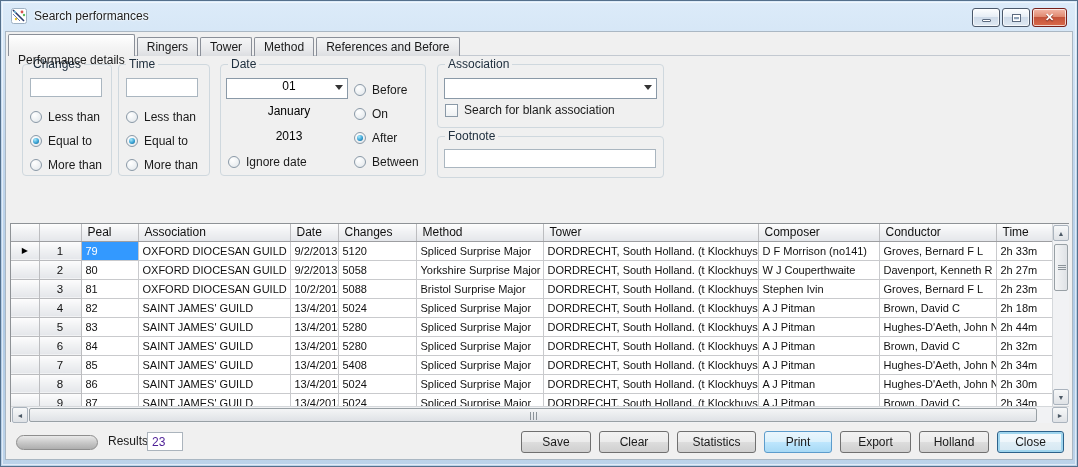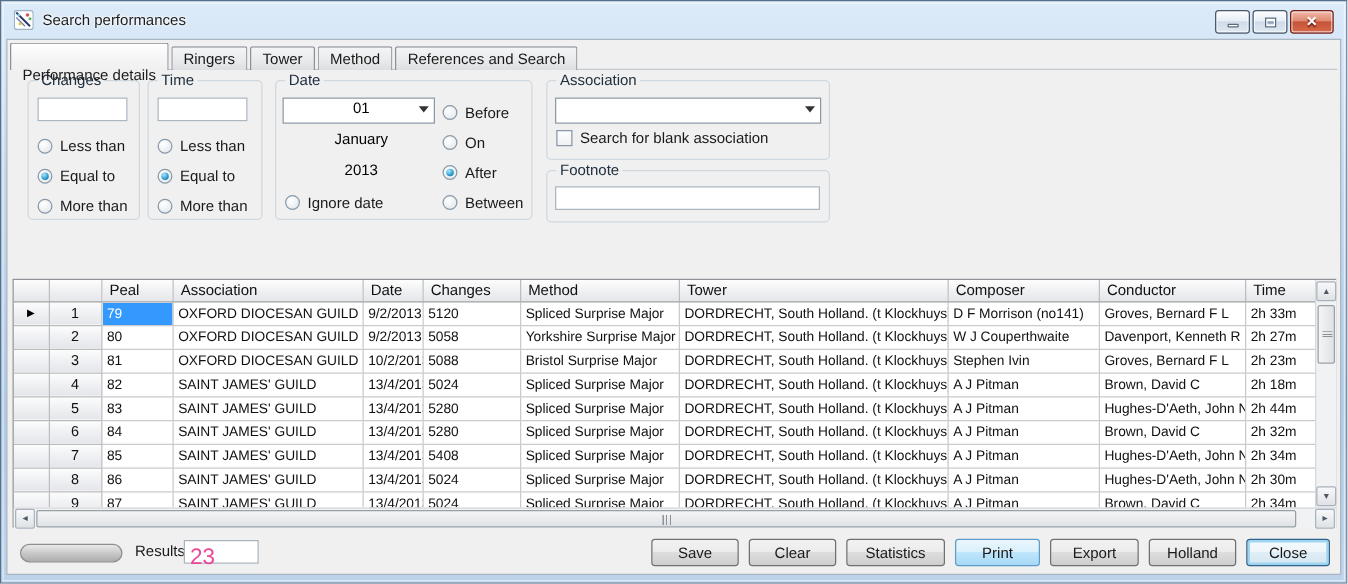--- a/index.html
+++ b/index.html
@@ -95,22 +95,22 @@
     background:repeating-linear-gradient(180deg,#8b9399 0 1px,transparent 1px 2px); }
   .hthumb { position:absolute; left:18px; top:1px; width:1008px; height:14px; border:1px solid #98a0a5; border-radius:2px;
     background:linear-gradient(180deg,#f4f5f6,#dfe2e6); }
   .hthumb::after { content:''; position:absolute; top:3px; left:500px; width:7px; height:8px;
     background:repeating-linear-gradient(90deg,#8b9399 0 1px,transparent 1px 3px); }
 
   
   .progress { position:absolute; left:10px; bottom:9px; width:82px; height:15px; border:1px solid #8e8e8e; border-radius:8px;
     background:linear-gradient(180deg,#e9e9e9 0%,#c6c6c6 55%,#aeaeae 100%); }
   .results-label { position:absolute; left:102px; bottom:11px; font-size:12px; color:#1a1a1a; }
-  .results-box { position:absolute; left:141px; bottom:8px; width:60px; height:19px; border:1px solid #abb4bd; background:#fff;
-    font-size:18px; color:#ec4899; padding:2px 0 0 4px; }
+  .results-box { position:absolute; left:141px; bottom:8px; width:36px; height:19px; border:1px solid #abb4bd; background:#fff;
+    font-size:12px; color:#4c1d95; padding:2px 0 0 4px; }
   .buttons { position:absolute; right:8px; bottom:6px; height:22px; display:flex; gap:8px; }
   .btn { height:22px; border:1px solid #707070; border-radius:3px; font-size:12px; color:#1a1a1a; text-align:center;
     padding-top:3px; cursor:pointer;
     background:linear-gradient(180deg,#f2f2f2 0%,#ebebeb 50%,#dddddd 50%,#cfcfcf 100%); }
   .btn:nth-child(1){width:70px;} .btn:nth-child(2){width:70px;} .btn:nth-child(3){width:79px;}
   .btn:nth-child(4){width:68px;} .btn:nth-child(5){width:71px;} .btn:nth-child(6){width:70px;} .btn:nth-child(7){width:67px;}
   .btn.highlight { border-color:#5c9ccc; background:linear-gradient(180deg,#eaf6fd 0%,#d9f0fc 50%,#bee6fd 50%,#a7d9f5 100%); }
   .btn.default { border-color:#2c628b; box-shadow:0 0 0 2px #9fd5ee inset; background:linear-gradient(180deg,#f4fafd 0%,#eef6fb 50%,#e0eef6 50%,#d4e7f2 100%); }
 </style>
 </head>
@@ -143,21 +143,21 @@
   </div>
 
   <div class="client">
 
     <div class="tabline"></div>
     <div class="tabstrip">
         <div class="tab active">Performance details</div>
         <div class="tab">Ringers</div>
         <div class="tab">Tower</div>
         <div class="tab">Method</div>
-        <div class="tab">References and Search</div>
+        <div class="tab">References and Before</div>
       </div>
 
     <div class="groupbox gb-changes">
       <span class="legend">Changes</span>
       <div class="gb-col">
         <input class="textbox" value="" style="">
         <div style="display:flex;flex-direction:column;gap:10px;">
             <div class="radio-row">
               <span class="radio"></span>
               <span class="radio-label">Less than</span>

